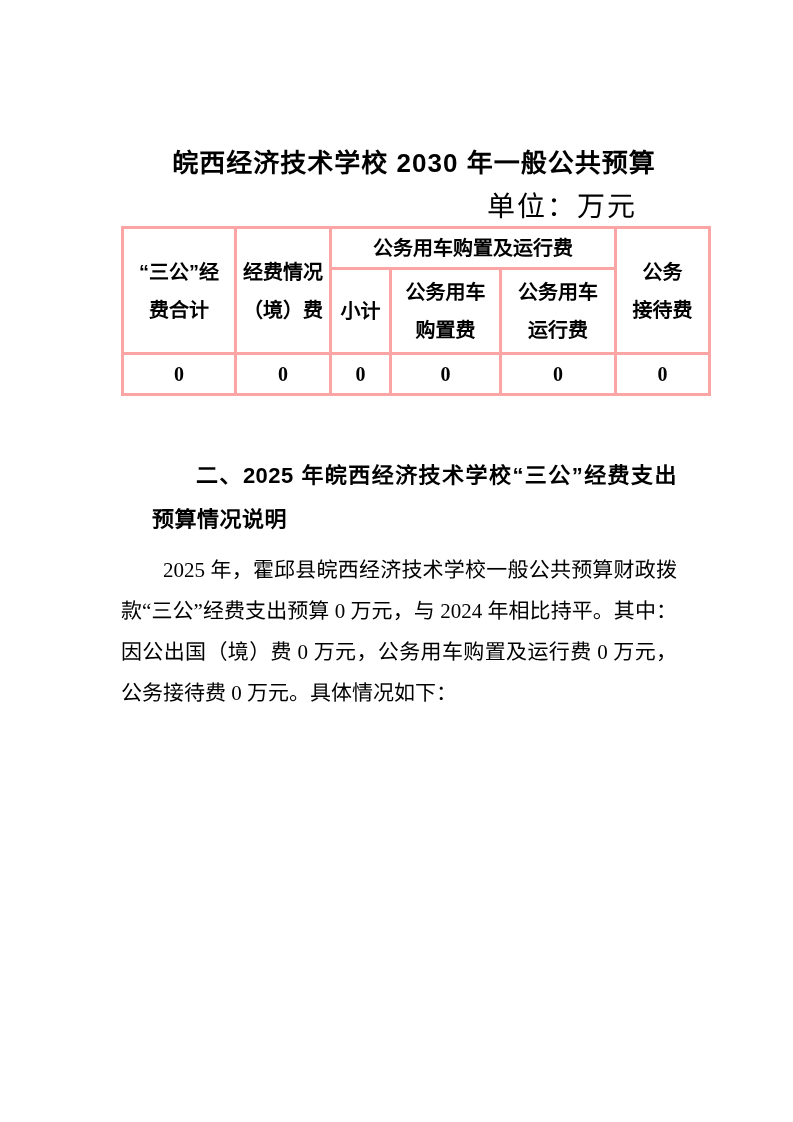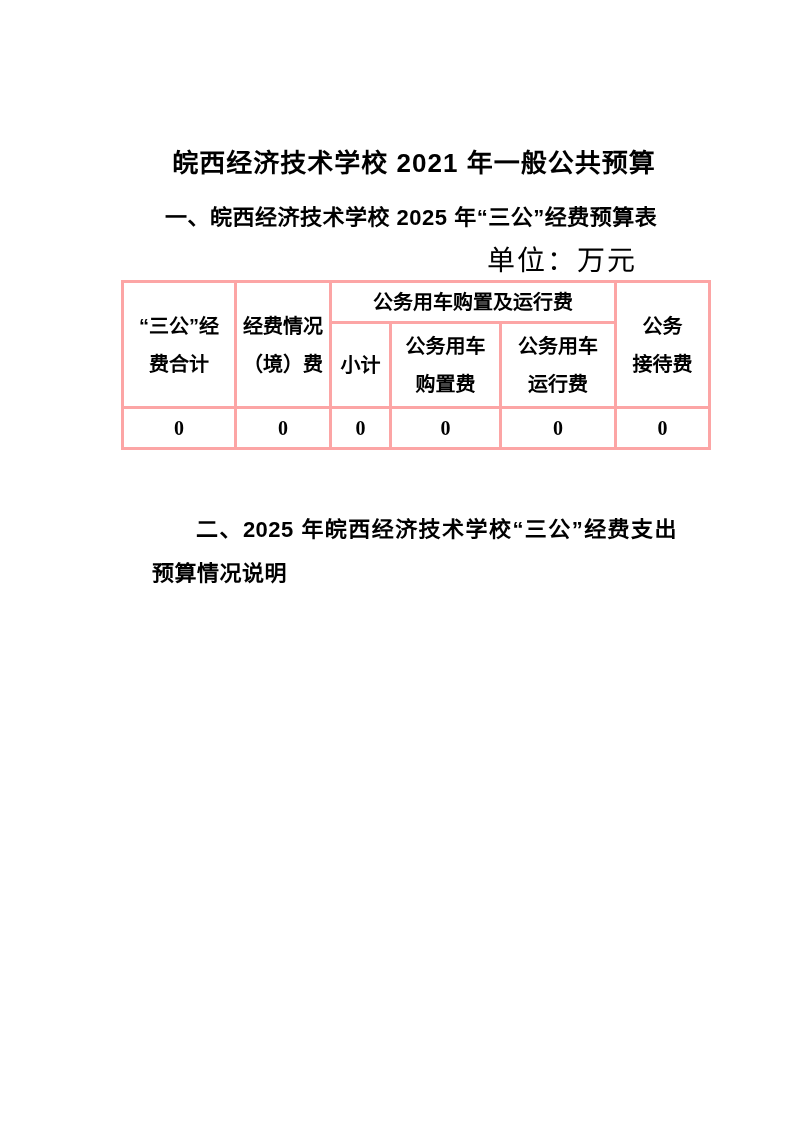--- a/index.html
+++ b/index.html
@@ -99,24 +99,23 @@
     font-weight: 700;
     font-family: "Liberation Sans", sans-serif;
   }
 </style>
 </head>
 <body>
 
 <div class="page">
 
   <h1 class="doc-title">
-    <span style="display:block">皖西经济技术学校 2021 年一般公共预算</span>
+    <span style="display:block">皖西经济技术学校 2030 年一般公共预算</span>
   </h1>
 
-  <div class="section-heading section-heading--one">一、皖西经济技术学校 2025 年“三公”经费预算表</div>
 
   <div class="unit-label">单位：万元</div>
 
   <table class="budget-table">
     <colgroup>
       <col style="width:113px">
       <col style="width:95px">
       <col style="width:60px">
       <col style="width:110px">
       <col style="width:115px">
@@ -145,15 +144,16 @@
         <td class="cell-value">0</td>
         <td class="cell-value">0</td>
         <td class="cell-value">0</td>
         <td class="cell-value">0</td>
       </tr>
     </tbody>
   </table>
 
   <div class="section-heading section-heading--two">二、2025 年皖西经济技术学校“三公”经费支出预算情况说明</div>
 
+  <p class="body-para body-para--first">2025 年，霍邱县皖西经济技术学校一般公共预算财政拨款“三公”经费支出预算 0 万元，与 2024 年相比持平。其中：因公出国（境）费 0 万元，公务用车购置及运行费 0 万元，公务接待费 0 万元。具体情况如下：</p>
 
 
 </div>
 
 </body></html>

